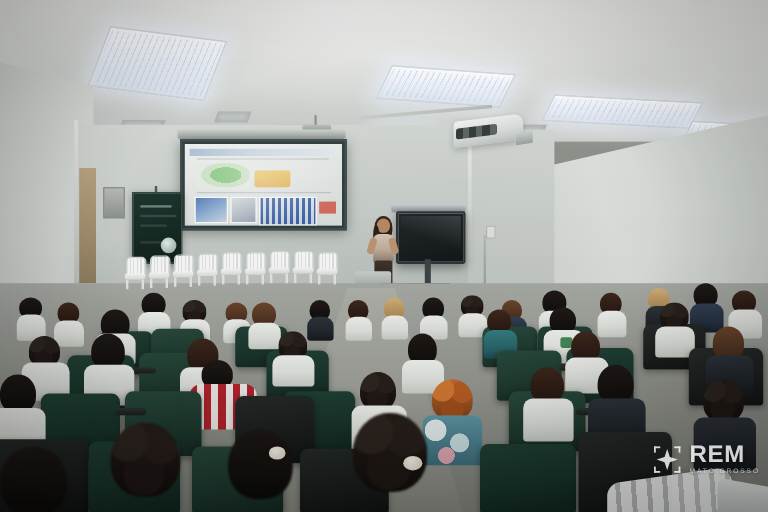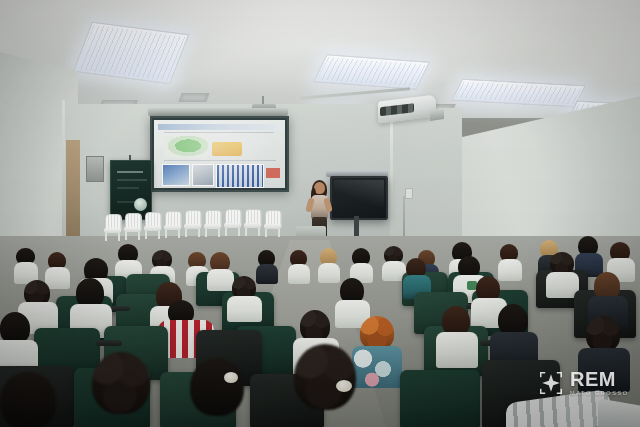--- a/index.html
+++ b/index.html
@@ -410,21 +410,21 @@
   }
   .warm{
     position:absolute;inset:0;pointer-events:none;
     background:linear-gradient(180deg,rgba(255,252,245,.05),rgba(20,25,20,.10));
   }
 
   
   .watermark{
     position:absolute;left:538px;top:366px;width:100px;height:34px;
     display:flex;align-items:center;gap:6px;
-    opacity:.82;pointer-events:none;
+    opacity:.82;pointer-events:none;justify-content:center;
   }
   .wm-mark{position:relative;width:26px;height:26px;flex:0 0 26px;}
   .wm-text{display:flex;flex-direction:column;line-height:1;}
   .wm-rem{
     font-size:20px;font-weight:700;color:#ffffff;letter-spacing:.5px;
     text-shadow:0 1px 3px rgba(0,0,0,.6);font-family:"Liberation Sans",sans-serif;
   }
   .wm-sub{
     font-size:5.5px;color:#e8e8e8;letter-spacing:1.6px;margin-top:2px;
     text-shadow:0 1px 2px rgba(0,0,0,.6);font-family:"Liberation Sans",sans-serif;

